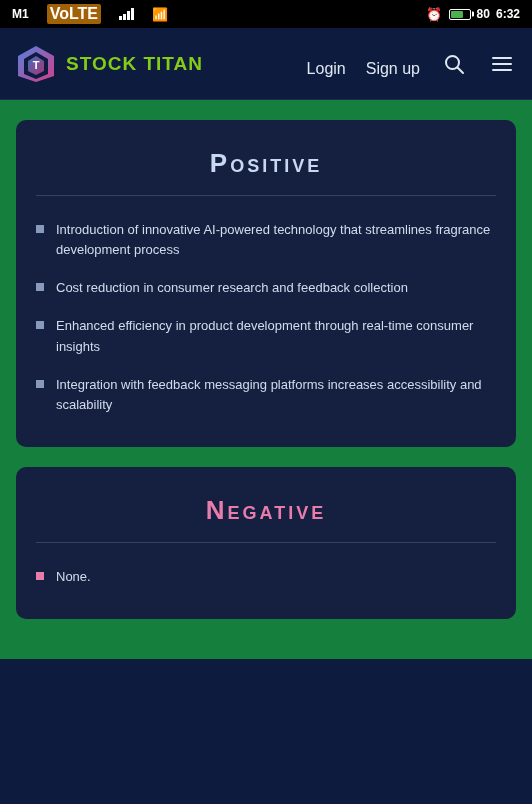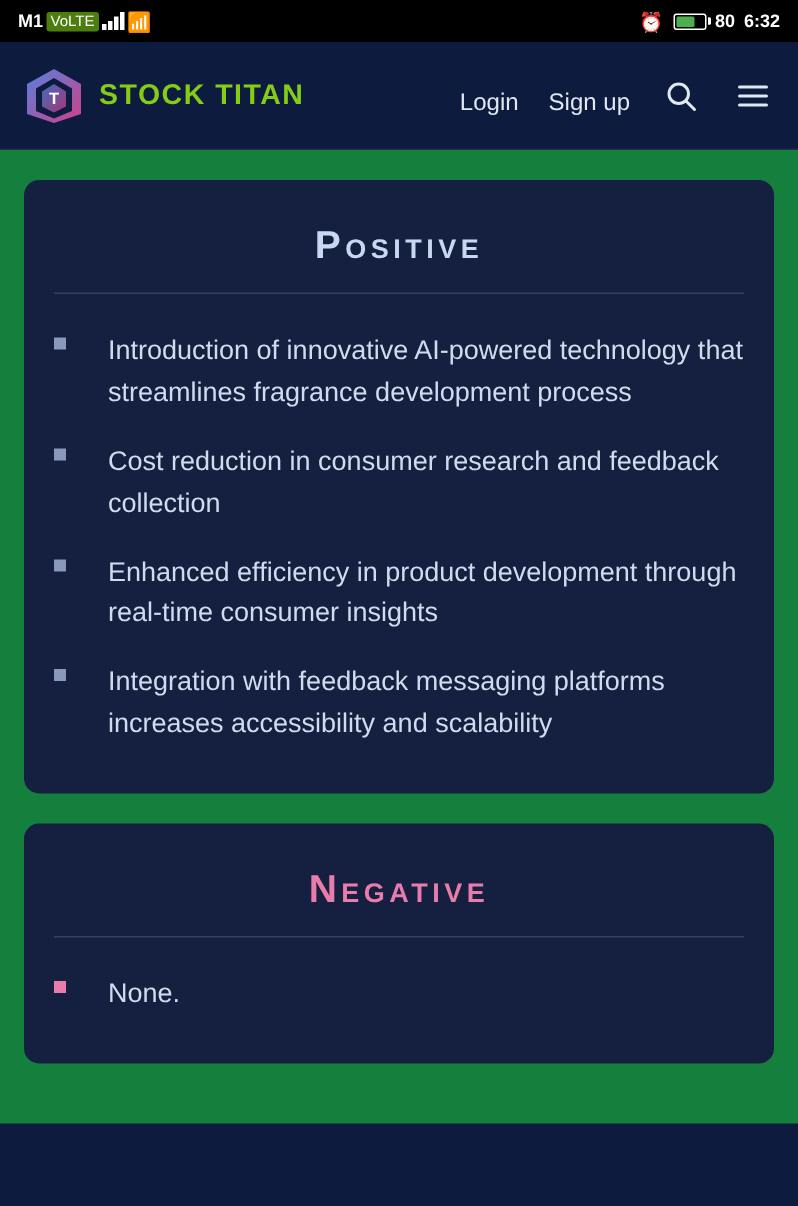--- a/index.html
+++ b/index.html
@@ -21,21 +21,21 @@
       display: flex;
       align-items: center;
       justify-content: space-between;
       padding: 4px 12px;
       font-size: 13px;
       height: 28px;
     }
     .status-left {
       display: flex;
       align-items: center;
-      gap: 2px;
+      gap: 18px;
       font-size: 12px;
       font-weight: 600;
     }
     .status-right {
       display: flex;
       align-items: center;
       gap: 6px;
       font-size: 12px;
       font-weight: 600;
     }
@@ -158,23 +158,23 @@
     }
 
     .bullet-list {
       list-style: none;
       padding: 0;
     }
 
     .bullet-list li {
       display: flex;
       align-items: flex-start;
-      gap: 28px;
+      gap: 12px;
       margin-bottom: 18px;
-      font-size: 18px;
+      font-size: 13px;
       line-height: 1.55;
       color: #d0dced;
     }
 
     .bullet-list li:last-child {
       margin-bottom: 0;
     }
 
     .bullet-square {
       flex-shrink: 0;
@@ -187,21 +187,21 @@
     .bullet-square.pink {
       background: #e87caa;
     }
   </style>
 </head>
 <body>
 
 <div class="status-bar">
   <div class="status-left">
     <span>M1</span>
-    <span style="background:#4d7c0f;color:#fff;font-size:10px;padding:1px 3px;border-radius:2px;font-weight:400;">VoLTE</span>
+    <span style="background:#a16207;color:#fff;font-size:16px;padding:1px 3px;border-radius:2px;font-weight:700;">VoLTE</span>
 
     <span style="display:flex;align-items:flex-end;gap:1px;height:12px;">
       <span style="width:3px;height:4px;background:#fff;display:block;"></span>
       <span style="width:3px;height:6px;background:#fff;display:block;"></span>
       <span style="width:3px;height:9px;background:#fff;display:block;"></span>
       <span style="width:3px;height:12px;background:#fff;display:block;"></span>
     </span>
 
     <span style="font-size:13px;">📶</span>
   </div>

